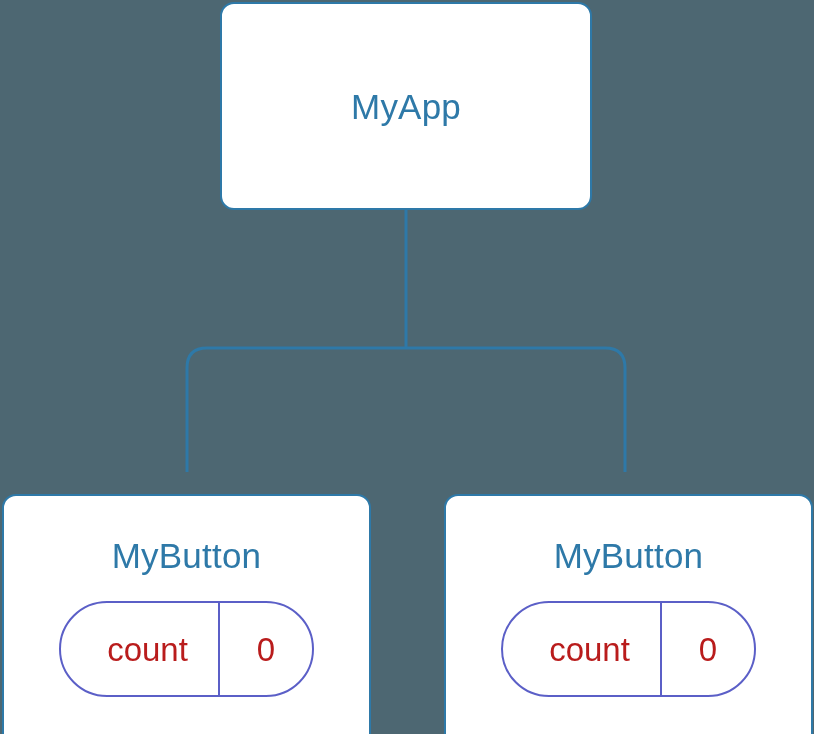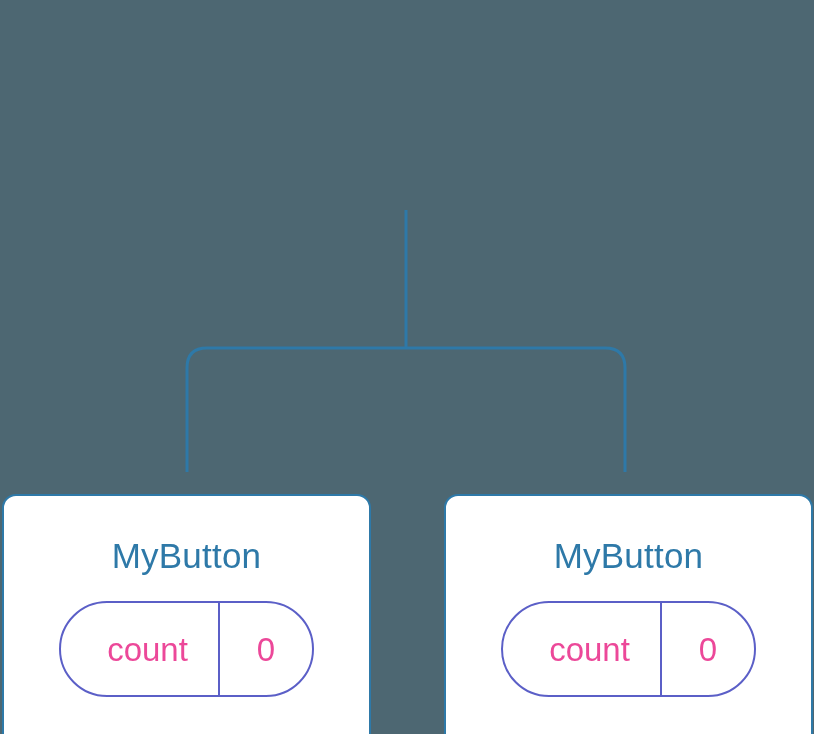--- a/index.html
+++ b/index.html
@@ -81,21 +81,21 @@
     display: flex;
     align-items: stretch;
     overflow: hidden;
   }
 
   .pill-key,
   .pill-value {
     display: flex;
     align-items: center;
     justify-content: center;
-    color: #ec4899;
+    color: #b91c1c;
     font-size: 33px;
     line-height: 1;
     white-space: nowrap;
   }
 
   .pill-key {
     padding: 0 30px 0 46px;
   }
 
   .pill-value {
@@ -111,20 +111,23 @@
 
   <svg id="links" viewBox="0 0 814 734" width="814" height="734" fill="none" xmlns="http://www.w3.org/2000/svg">
 
     <path d="M406 210 L406 348" stroke="#2e79a8" stroke-width="3" stroke-linecap="butt"></path>
 
     <path d="M406 348 L207 348 Q187 348 187 368 L187 472" stroke="#2e79a8" stroke-width="3" stroke-linecap="butt"></path>
 
     <path d="M406 348 L605 348 Q625 348 625 368 L625 472" stroke="#2e79a8" stroke-width="3" stroke-linecap="butt"></path>
   </svg>
 
+  <div class="node node-root">
+    <span class="node-title">MyApp</span>
+  </div>
 
   <div class="node node-child node-child-left">
     <span class="node-title">MyButton</span>
     <div class="state-pill">
       <span class="pill-key">count</span>
       <span class="pill-value">0</span>
     </div>
   </div>
 
   <div class="node node-child node-child-right">

